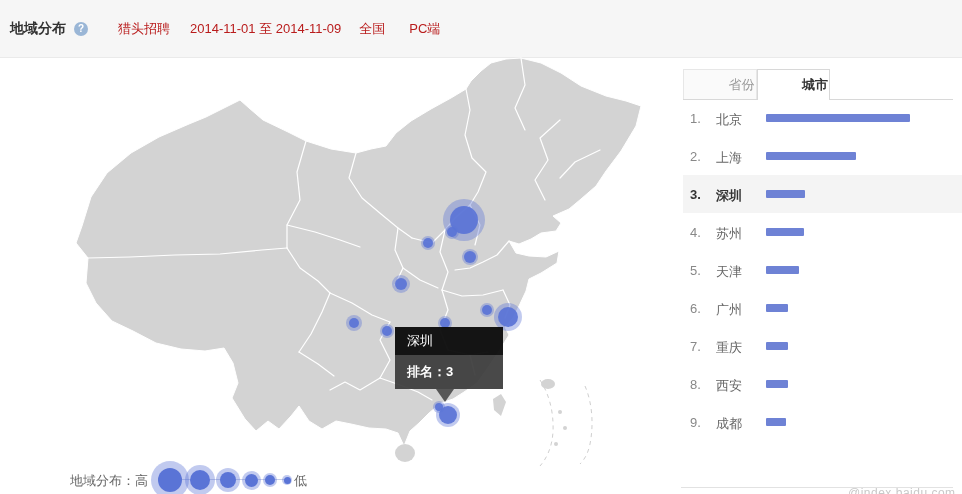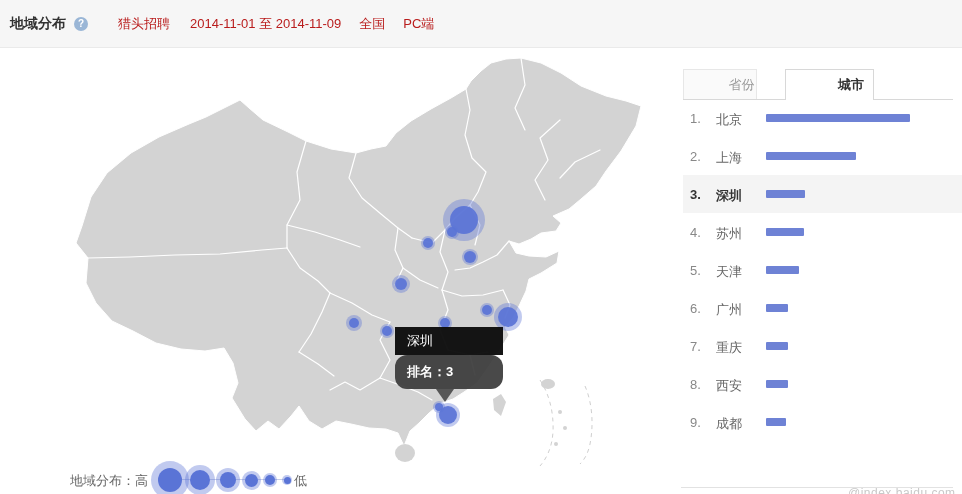--- a/index.html
+++ b/index.html
@@ -2,65 +2,65 @@
 <html><head>
 <meta charset="utf-8">
 <style>
   html,body{margin:0;padding:0;background:#fff;}
   .screen{
     position:relative;width:962px;height:494px;overflow:hidden;background:#fff;
     font-family:"Liberation Sans","DejaVu Sans",sans-serif;font-size:13px;color:#666;
   }
   
   .hdr{
-    position:absolute;top:0;left:0;right:0;height:48px;background:#f6f6f6;
+    position:absolute;top:0;left:0;right:0;height:58px;background:#f6f6f6;
     border-bottom:1px solid #eaeaea;display:flex;align-items:center;box-sizing:border-box;
   }
   .hdr .title{margin-left:10px;font-size:14px;font-weight:bold;color:#333;}
   .hdr .help{
     margin-left:8px;width:14px;height:14px;border-radius:50%;background:#9ab6d6;color:#fff;
     font-size:10px;font-weight:bold;display:inline-flex;align-items:center;justify-content:center;cursor:pointer;
   }
   .hdr .meta{color:#b91c1c;}
   .hdr .kw{margin-left:30px;}
   .hdr .dr{margin-left:20px;text-align:center;}
   .hdr .rg{margin-left:18px;}
-  .hdr .pf{margin-left:18px;}
+  .hdr .pf{margin-left:24px;}
   
   .map-svg{position:absolute;left:0;top:41px;width:962px;height:453px;}
   .land{fill:#d3d3d3;stroke:#fff;stroke-width:1;}
   .prov{fill:none;stroke:#fff;stroke-width:1.2;stroke-linejoin:round;stroke-linecap:round;}
   .dash{fill:none;stroke:#cfcfcf;stroke-width:1;stroke-dasharray:4 4;}
   .islet{fill:#d3d3d3;}
   .bubble-halo{fill:rgba(92,116,214,0.38);}
   .bubble-core{fill:#5a74d6;fill-opacity:0.93;}
   
   .tooltip{position:absolute;left:395px;top:327px;width:108px;z-index:5;color:#fff;}
   .tt-city{background:rgba(10,10,10,0.95);height:28px;line-height:28px;padding:0 12px;}
-  .tt-rank{background:rgba(58,58,58,0.92);height:34px;line-height:34px;padding:0 12px;font-weight:bold;border-radius:12px;}
+  .tt-rank{background:rgba(58,58,58,0.92);height:34px;line-height:34px;padding:0 12px;font-weight:bold;}
   .tt-arrow{
     position:absolute;left:41px;top:62px;width:0;height:0;
     border-left:9px solid transparent;border-right:9px solid transparent;
     border-top:13px solid rgba(72,72,72,0.9);
   }
   
   .legend{position:absolute;left:70px;top:460px;width:260px;height:40px;color:#666;}
   .lg-label{position:absolute;left:0;top:12px;}
   .lg-low{position:absolute;left:224px;top:12px;}
   .lg-line{position:absolute;left:100px;top:19px;width:117px;height:1px;background:#c6cde9;}
   .lg-halo{position:absolute;border-radius:50%;background:rgba(92,116,214,0.38);}
   .lg-core{position:absolute;border-radius:50%;background:#5a74d6;}
   
   .tabs{position:absolute;left:683px;top:69px;width:270px;height:30px;border-bottom:1px solid #d8d8d8;box-sizing:content-box;}
   .tab{
     position:absolute;top:0;height:30px;line-height:30px;text-align:center;cursor:pointer;
     box-sizing:border-box;color:#999;background:#fafafa;border:1px solid #e7e7e7;border-bottom:none;padding-left:43px;
   }
   .tab.t-prov{left:0;width:74px;}
-  .tab.t-city{left:74px;width:89px;margin-left:28px;}
+  .tab.t-city{left:74px;width:73px;}
   .tab.active{background:#fff;color:#333;font-weight:bold;border:1px solid #d8d8d8;border-bottom:none;height:31px;z-index:2;}
   .rank-list{position:absolute;left:683px;top:99px;width:279px;margin:0;padding:0;list-style:none;}
   .rank-row{position:relative;height:38px;}
   .rank-row .num{position:absolute;left:7px;top:12px;color:#888;}
   .rank-row .city{position:absolute;left:33px;top:12px;color:#666;}
   .rank-row .bar{position:absolute;left:83px;top:15px;height:8px;background:#6e82d5;border-radius:1px;}
   .rank-row.highlight{background:#f4f4f4;}
   .rank-row.highlight .num,.rank-row.highlight .city{font-weight:bold;color:#333;}
   .panel-divider{position:absolute;left:681px;top:487px;width:272px;height:1px;background:#e2e2e2;}
   .watermark{position:absolute;left:848px;top:486px;color:#c9c9c9;font-size:12px;letter-spacing:0.5px;}

